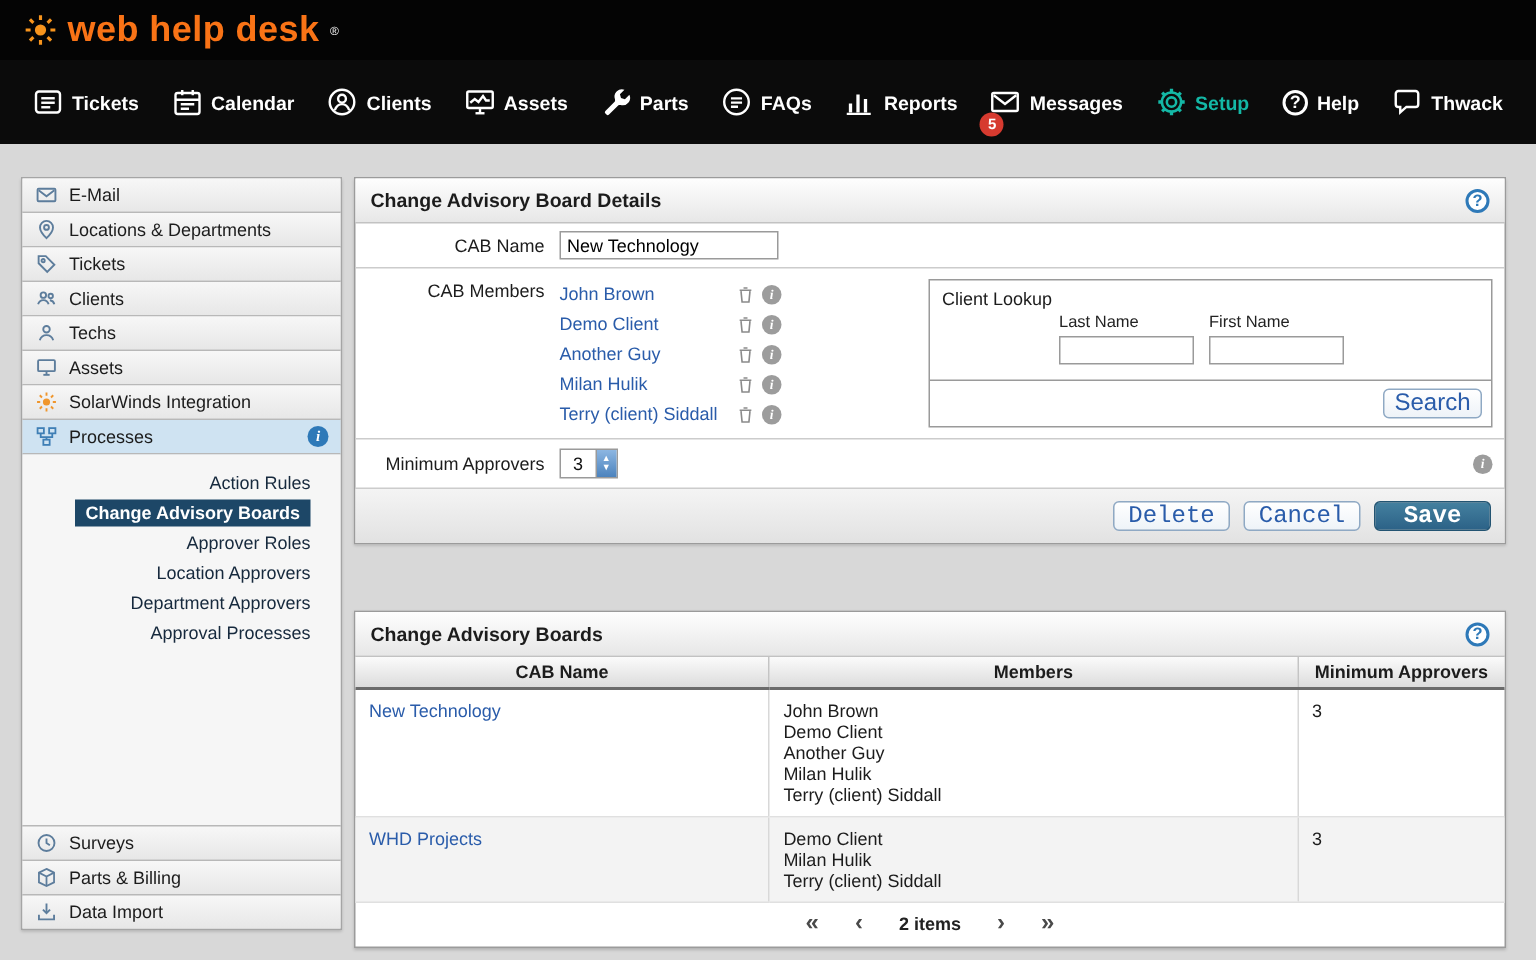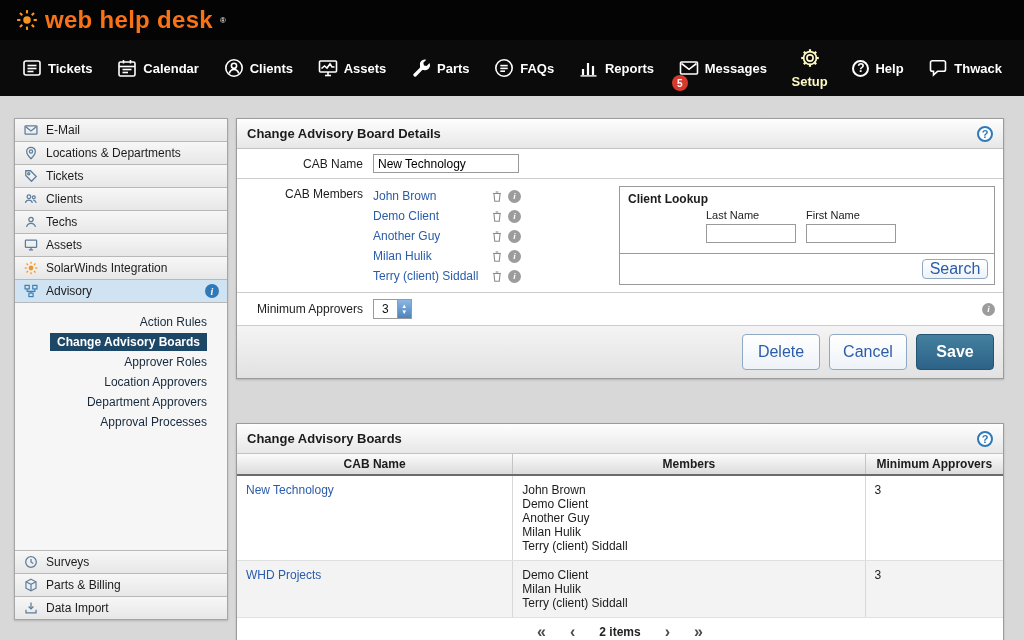--- a/index.html
+++ b/index.html
@@ -6,21 +6,21 @@
   html,body{width:1024px;height:640px;overflow:hidden;}
   body{background:#d8d8d8;font-family:"Liberation Sans",sans-serif;position:relative;}
 
   
   .topbar{height:40px;background:#040404;display:flex;align-items:center;padding:0 16px;}
   .logo{display:flex;align-items:center;gap:7px;}
   .logo-text{color:#f97316;font-size:24px;font-weight:bold;letter-spacing:.3px;}
   .logo sup{color:#fff;font-size:8px;vertical-align:super;}
   .navbar{height:56px;background:#0b0b0b;display:flex;align-items:center;justify-content:space-between;padding:0 22px;}
   .nav-item{display:flex;align-items:center;gap:6px;color:#fff;font-size:13px;font-weight:bold;cursor:pointer;white-space:nowrap;}
-  .nav-item.setup{color:#fef9c3;flex-direction:column;}
+  .nav-item.setup{color:#14b8a6;}
   .iconwrap{position:relative;display:flex;}
   .badge{position:absolute;left:-7px;bottom:-13px;background:#d63a2f;color:#fff;border-radius:50%;width:16px;height:16px;font-size:10px;font-weight:bold;display:flex;align-items:center;justify-content:center;}
   .ring-q{width:17px;height:17px;border:2px solid currentColor;border-radius:50%;font-size:12px;font-weight:bold;display:flex;align-items:center;justify-content:center;}
 
   
   .sidebar{position:absolute;left:14px;top:118px;width:214px;height:502px;background:#f6f6f6;border:1px solid #a5a5a5;display:flex;flex-direction:column;box-shadow:0 1px 2px rgba(0,0,0,.18);}
   .side-item{height:23px;min-height:23px;display:flex;align-items:center;gap:8px;padding:0 8px;background:linear-gradient(#f7f7f7,#e7e7e7);border-bottom:1px solid #b8b8b8;font-size:12px;color:#1c1c1c;cursor:pointer;}
   .side-item.highlight{background:#cfe3f2;}
   .side-item.bottom{border-bottom:none;border-top:1px solid #b8b8b8;}
   .sicon{color:#5d7d9c;display:flex;width:15px;justify-content:center;}
@@ -45,38 +45,38 @@
   input.text{height:19px;border:1px solid #9a9a9a;font-size:12px;padding:0 4px;font-family:"Liberation Sans",sans-serif;background:#fff;}
   .cab-name-input{width:146px;}
 
   .members-col{width:246px;padding-top:1px;}
   .member-row{display:flex;align-items:center;height:20px;}
   .mlink{color:#2a5caa;font-size:12px;text-decoration:none;width:118px;cursor:pointer;}
   .trash{color:#8a8a8a;margin-right:5px;cursor:pointer;display:flex;}
   .info-dot{width:13px;height:13px;min-width:13px;border-radius:50%;background:#9c9c9c;color:#fff;font-size:9px;font-weight:bold;font-style:italic;display:flex;align-items:center;justify-content:center;cursor:pointer;font-family:"Liberation Serif",serif;}
 
   .lookup{flex:1;border:1px solid #9a9a9a;margin-top:1px;background:#fff;}
-  .lookup-title{font-size:12px;font-weight:bold;padding:5px 8px 3px;color:#1c1c1c;}
+  .lookup-title{font-size:12px;font-weight:normal;padding:5px 8px 3px;color:#1c1c1c;}
   .lookup-body{display:flex;gap:10px;padding:0 10px 10px 86px;}
   .lfield{display:flex;flex-direction:column;gap:3px;}
   .lfield label{font-size:11px;color:#222;}
   .lfield input{width:90px;}
   .lookup-foot{border-top:1px solid #9a9a9a;padding:5px 6px;display:flex;justify-content:flex-end;}
 
   .stepper{display:inline-flex;height:20px;border:1px solid #9a9a9a;background:#fff;align-items:stretch;}
   .stepper-val{padding:2px 8px 0;font-size:12px;color:#111;}
   .stepper-btns{width:14px;background:linear-gradient(#8cb6e2,#4c83bd);display:flex;flex-direction:column;align-items:center;justify-content:center;color:#fff;font-size:6px;line-height:6px;border-left:1px solid #9a9a9a;cursor:pointer;}
   .row-info{margin-left:auto;margin-top:3px;}
 
   .btn{border-radius:4px;font-size:16px;font-family:"Liberation Sans",sans-serif;cursor:pointer;display:inline-flex;align-items:center;justify-content:center;}
   .btn-light{background:linear-gradient(#ffffff,#eef3f8);border:1px solid #8fa9c4;color:#2a5caa;}
   .btn-primary{background:linear-gradient(#44809f,#2c6287);border:1px solid #235472;color:#fff;font-weight:bold;}
   .btn-search{height:20px;min-width:66px;}
   .panel-foot{display:flex;justify-content:flex-end;gap:9px;padding:8px 9px;background:linear-gradient(#f4f4f4,#e2e2e2);}
-  .panel-foot .btn{width:78px;height:36px;}
+  .panel-foot .btn{width:78px;height:20px;font-family:Liberation Mono, monospace;}
 
   
   .boards{margin-top:44px;}
   table.cab{width:100%;border-collapse:collapse;}
   .cab col.c1{width:36%;} .cab col.c2{width:46%;} .cab col.c3{width:18%;}
   .cab th{font-size:12px;font-weight:bold;color:#1c1c1c;background:linear-gradient(#fbfbfb,#dcdcdc);border-bottom:2px solid #6b6b6b;border-left:1px solid #c4c4c4;padding:3px 4px;text-align:center;}
   .cab th:first-child{border-left:none;}
   .cab td{font-size:12px;vertical-align:top;padding:7px 9px;border-left:1px solid #d8d8d8;border-bottom:1px solid #e0e0e0;color:#1c1c1c;}
   .cab td:first-child{border-left:none;}
   .cab tr.alt td{background:#f3f3f3;margin-left:15px;}
@@ -305,21 +305,21 @@
   </div>
   <div class="side-item highlight">
     <span class="sicon blue">
       <svg width="14" height="14" viewBox="0 0 20 20" fill="none" stroke="currentColor" stroke-width="1.7">
         <rect x="1.5" y="2" width="6" height="5"></rect>
           <rect x="12.5" y="2" width="6" height="5"></rect>
           <rect x="7" y="13" width="6" height="5"></rect>
         <path d="M4.5 7v3.5h11V7M10 10.5V13"></path>
       </svg>
     </span>
-    <span>Advisory</span>
+    <span>Processes</span>
     <span class="proc-info">i</span>
   </div>
 
   <div class="side-sub">
     <a class="sub-item">
       <span>Action Rules</span>
     </a>
     <a class="sub-item">
       <span class="sel">Change Advisory Boards</span>
     </a>

